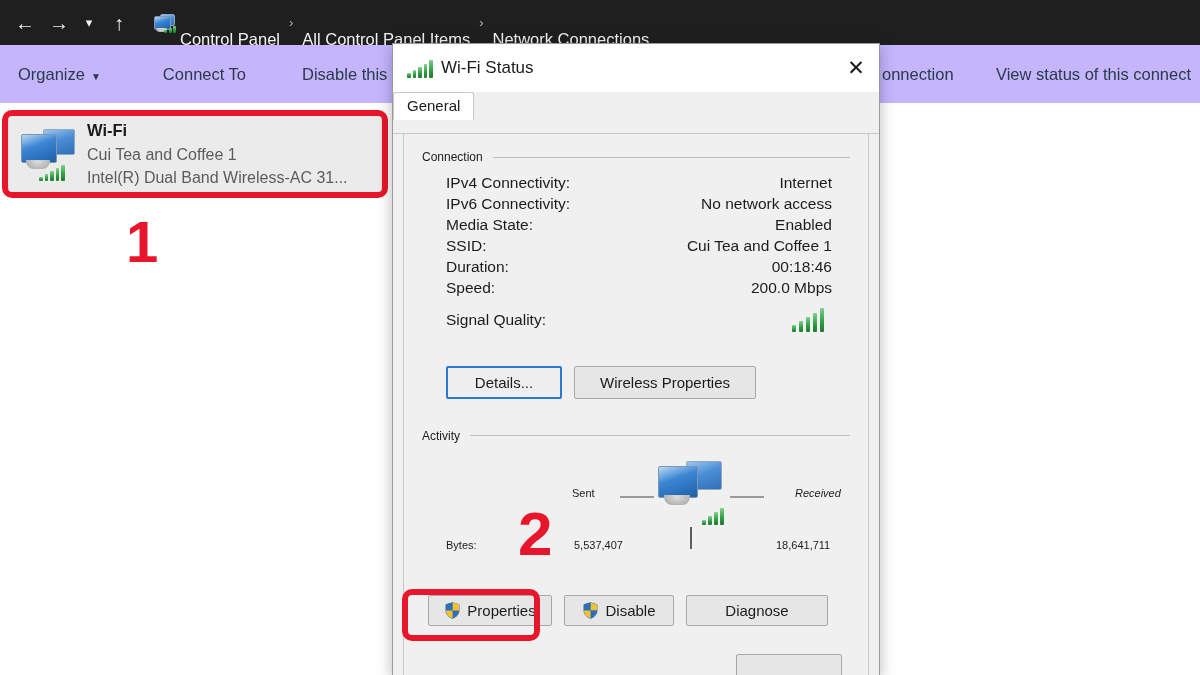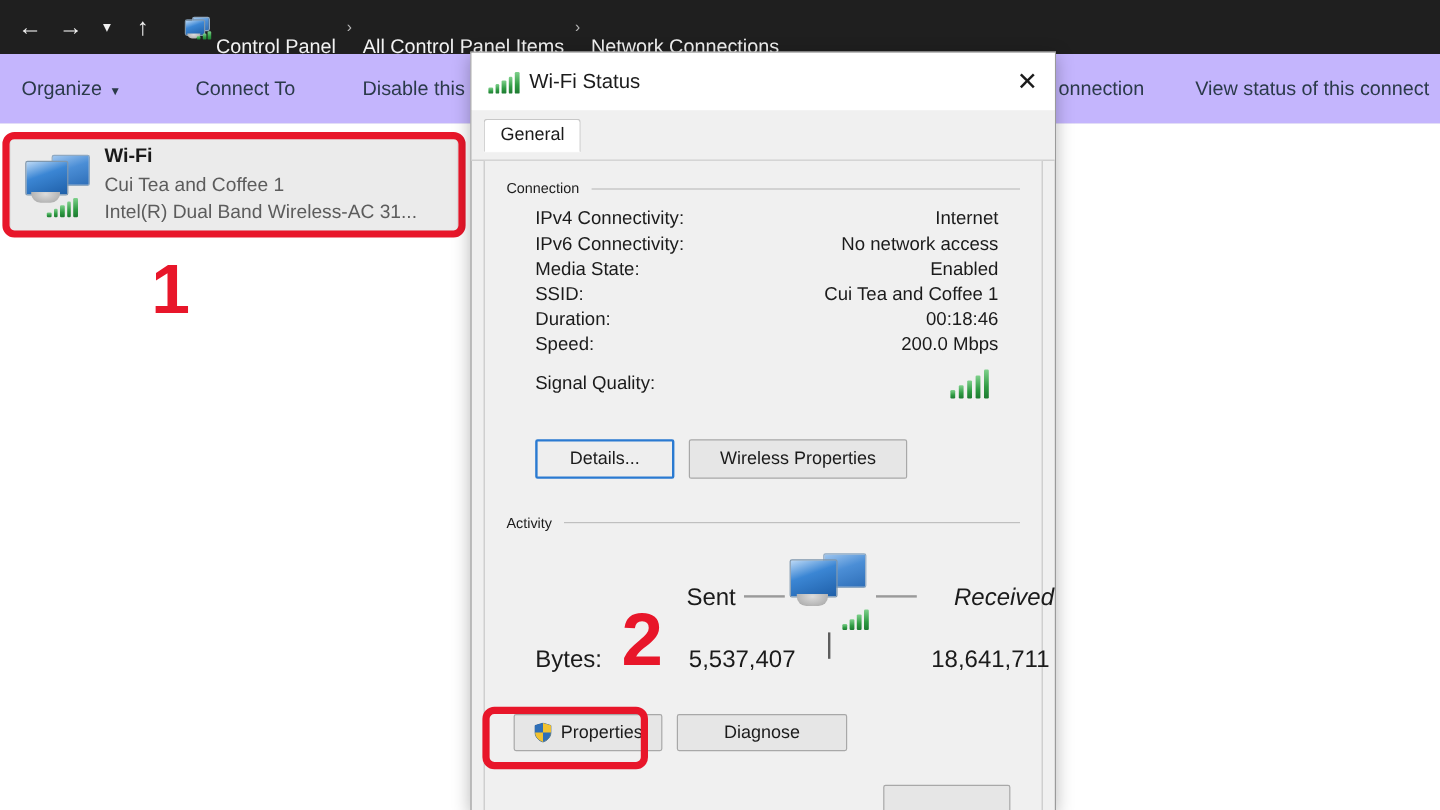--- a/index.html
+++ b/index.html
@@ -207,24 +207,23 @@
     width: 46px; height: 47px;
     display: flex; align-items: center; justify-content: center;
     font-size: 21px;
     color: #1b1b1b;
     font-family: "Liberation Sans", sans-serif;
   }
 
   .tabstrip {
     height: 42px;
     background: #f0f0f0;
-    padding-left: 10px;
-    box-sizing: border-box;
-    display: flex;
-    align-items: center;
+    box-sizing: border-box;
+    display: flex;
+    align-items: flex-start;
     border-bottom: 1px solid #c8c8c8;
   }
   .tab {
     background: #ffffff;
     border: 1px solid #c8c8c8;
     border-bottom: 1px solid #ffffff;
     font-size: 15px;
     color: #1b1b1b;
     padding: 4px 13px 5px 13px;
     margin-bottom: -1px;
@@ -286,21 +285,21 @@
 
   .btnrow { display: flex; gap: 12px; margin-top: 32px; padding-left: 24px; }
 
   .activity-graphic {
     position: relative;
     height: 96px;
     margin-top: 4px;
   }
   .act-label {
     position: absolute;
-    font-size: 20px;
+    font-size: 11px;
     color: #1b1b1b;
   }
   .act-dash {
     position: absolute;
     height: 2px;
     background: #9a9a9a;
   }
   .act-vline {
     position: absolute;
     width: 2px; height: 22px;
@@ -517,20 +516,32 @@
               <path d="M12 1 L22 4 V13 C22 19 17 23.5 12 25 Z" fill="#f2c230"></path>
               <path d="M12 1 L2 4 V13 C2 19 7 23.5 12 25 Z" fill="#2f6fb8"></path>
               <path d="M12 1 L22 4 V13 H12 Z" fill="#f2c230"></path>
               <path d="M12 13 H22 C22 19 17 23.5 12 25 Z" fill="#2f6fb8"></path>
               <path d="M12 1 L2 4 V13 H12 Z" fill="#2f6fb8"></path>
               <path d="M12 13 H2 C2 19 7 23.5 12 25 Z" fill="#f2c230"></path>
             </svg>
           </span>
           <span>Properties</span>
         </div>
+        <div class="btn" style="width:110px;">
+          <span class="shield">
+            <svg viewBox="0 0 24 26" width="17" height="17" aria-hidden="true">
+              <path d="M12 1 L22 4 V13 C22 19 17 23.5 12 25 C7 23.5 2 19 2 13 V4 Z" fill="#2f6fb8" stroke="#1b4b80" stroke-width="1"></path>
+              <path d="M12 1 L22 4 V13 H12 Z" fill="#f2c230"></path>
+              <path d="M12 13 H22 C22 19 17 23.5 12 25 Z" fill="#2f6fb8"></path>
+              <path d="M12 1 L2 4 V13 H12 Z" fill="#2f6fb8"></path>
+              <path d="M12 13 H2 C2 19 7 23.5 12 25 Z" fill="#f2c230"></path>
+            </svg>
+          </span>
+          <span>Disable</span>
+        </div>
         <div class="btn" style="width:142px;">Diagnose</div>
       </div>
 
       <div class="close-btn-partial"></div>
     </div>
   </div>
 
   <div class="redbox" style="left:402px; top:589px; width:138px; height:52px;"></div>
 
 </div>

